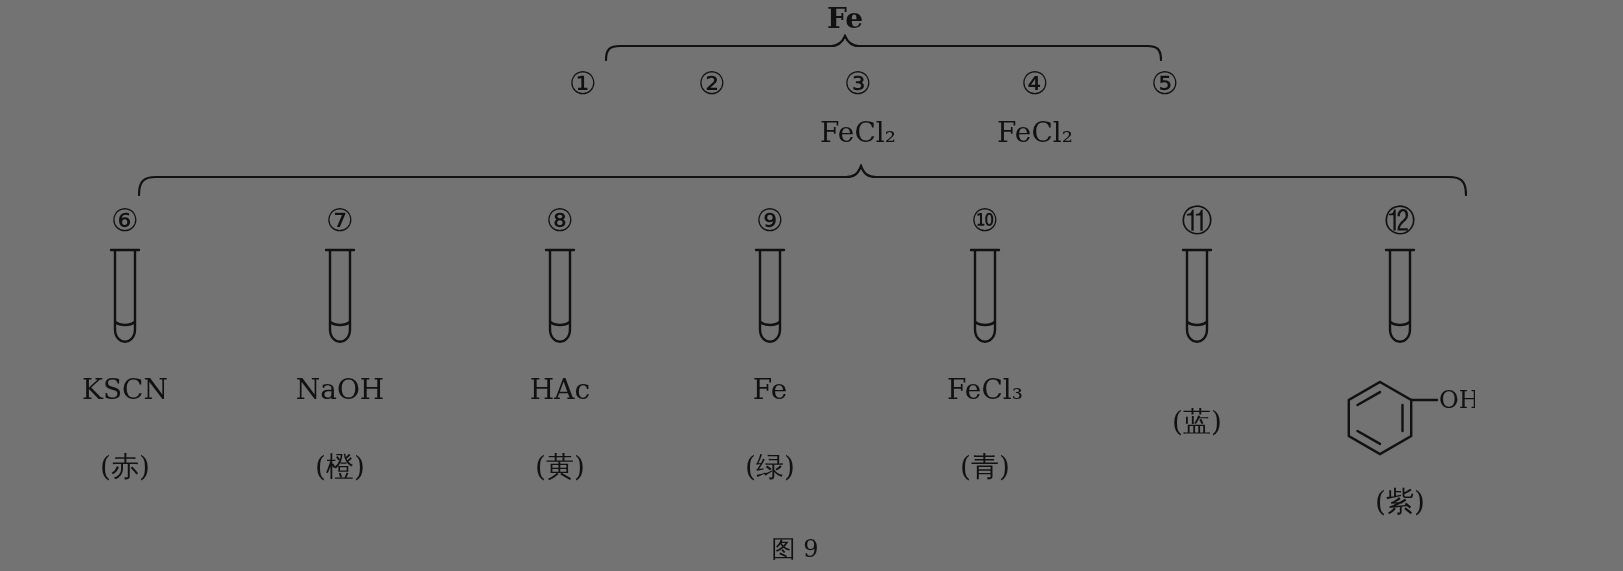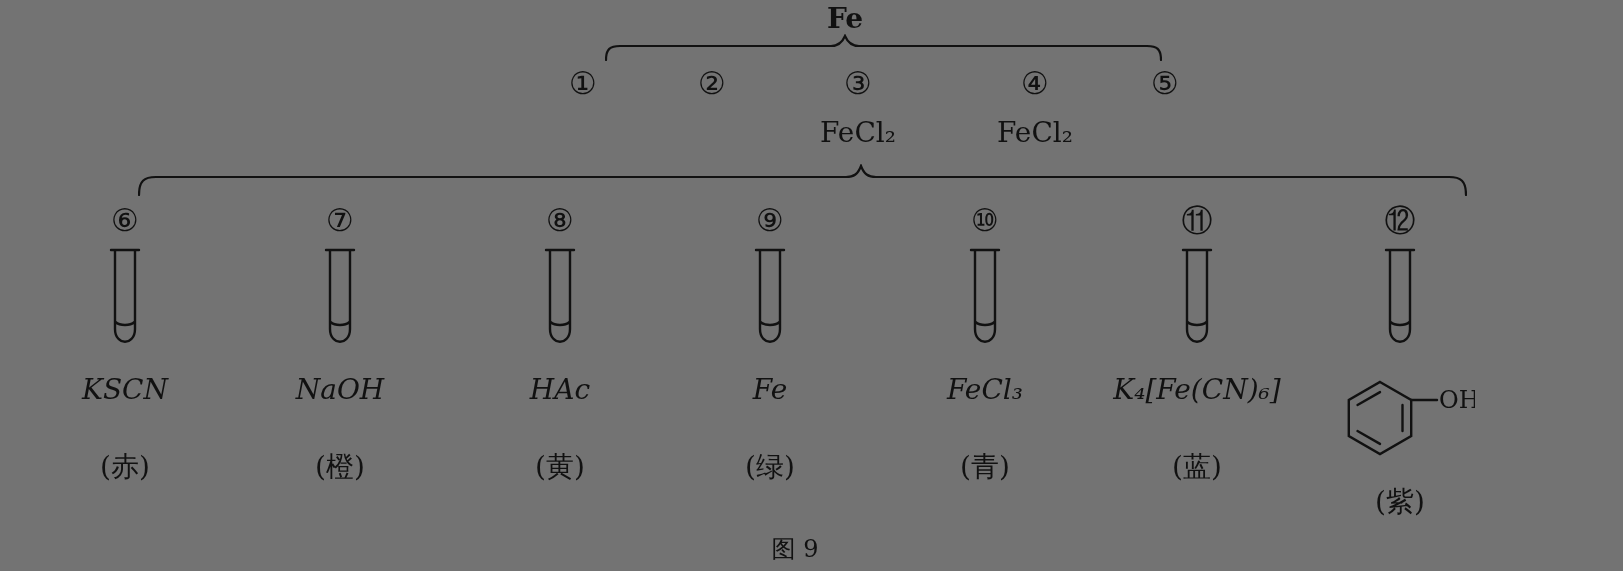--- a/index.html
+++ b/index.html
@@ -21,21 +21,21 @@
   .circled-num {
     font-size:31px; line-height:1.15;
     font-family:"DejaVu Sans","DejaVu Serif",sans-serif;
   }
   .formula { margin-top:14px; font-size:28px; white-space:nowrap; }
   .reagent-col {
     position:absolute; top:203px; width:220px;
     display:flex; flex-direction:column; align-items:center;
   }
   .tube { margin-top:8px; }
-  .reagent-label { margin-top:12px; font-size:28px; white-space:nowrap;font-style:italic; }
+  .reagent-label { margin-top:12px; font-size:28px; white-space:nowrap; }
   .color-label { margin-top:42px; font-size:28px; white-space:nowrap; }
   .reagent-col .phenol { margin-top:2px; }
   .reagent-col .color-label.after-phenol { margin-top:8px; }
   .phenol text {
     font-family:"DejaVu Serif","Liberation Serif",serif;
     font-size:24px; fill:#111;
   }
   .caption {
     position:absolute; top:533px; left:695px; width:200px;
     text-align:center; font-size:24px;
@@ -119,21 +119,20 @@
     </svg>
     <div class="reagent-label">FeCl₃</div>
     <div class="color-label">(青)</div>
   </div>
 
   <div class="reagent-col" style="left:1087px">
     <div class="circled-num">⑪</div>
     <svg class="tube" width="36" height="114" viewBox="0 0 36 114">
       <path d="M4 3 H32 M8 3 V82 M28 3 V82 M8 82 C8 99 28 99 28 82 M8.5 75 C13 79 23 79 27.5 75"></path>
     </svg>
-    <div class="reagent-label">K₄[Fe(CN)₆]</div>
     <div class="color-label">(蓝)</div>
   </div>
 
   <div class="reagent-col" style="left:1290px">
     <div class="circled-num">⑫</div>
     <svg class="tube" width="36" height="114" viewBox="0 0 36 114">
       <path d="M4 3 H32 M8 3 V82 M28 3 V82 M8 82 C8 99 28 99 28 82 M8.5 75 C13 79 23 79 27.5 75"></path>
     </svg>
     <svg class="phenol" width="150" height="112" viewBox="0 0 150 112">
       <polygon points="55,19 86.2,37 86.2,73 55,91 23.8,73 23.8,37"></polygon>

